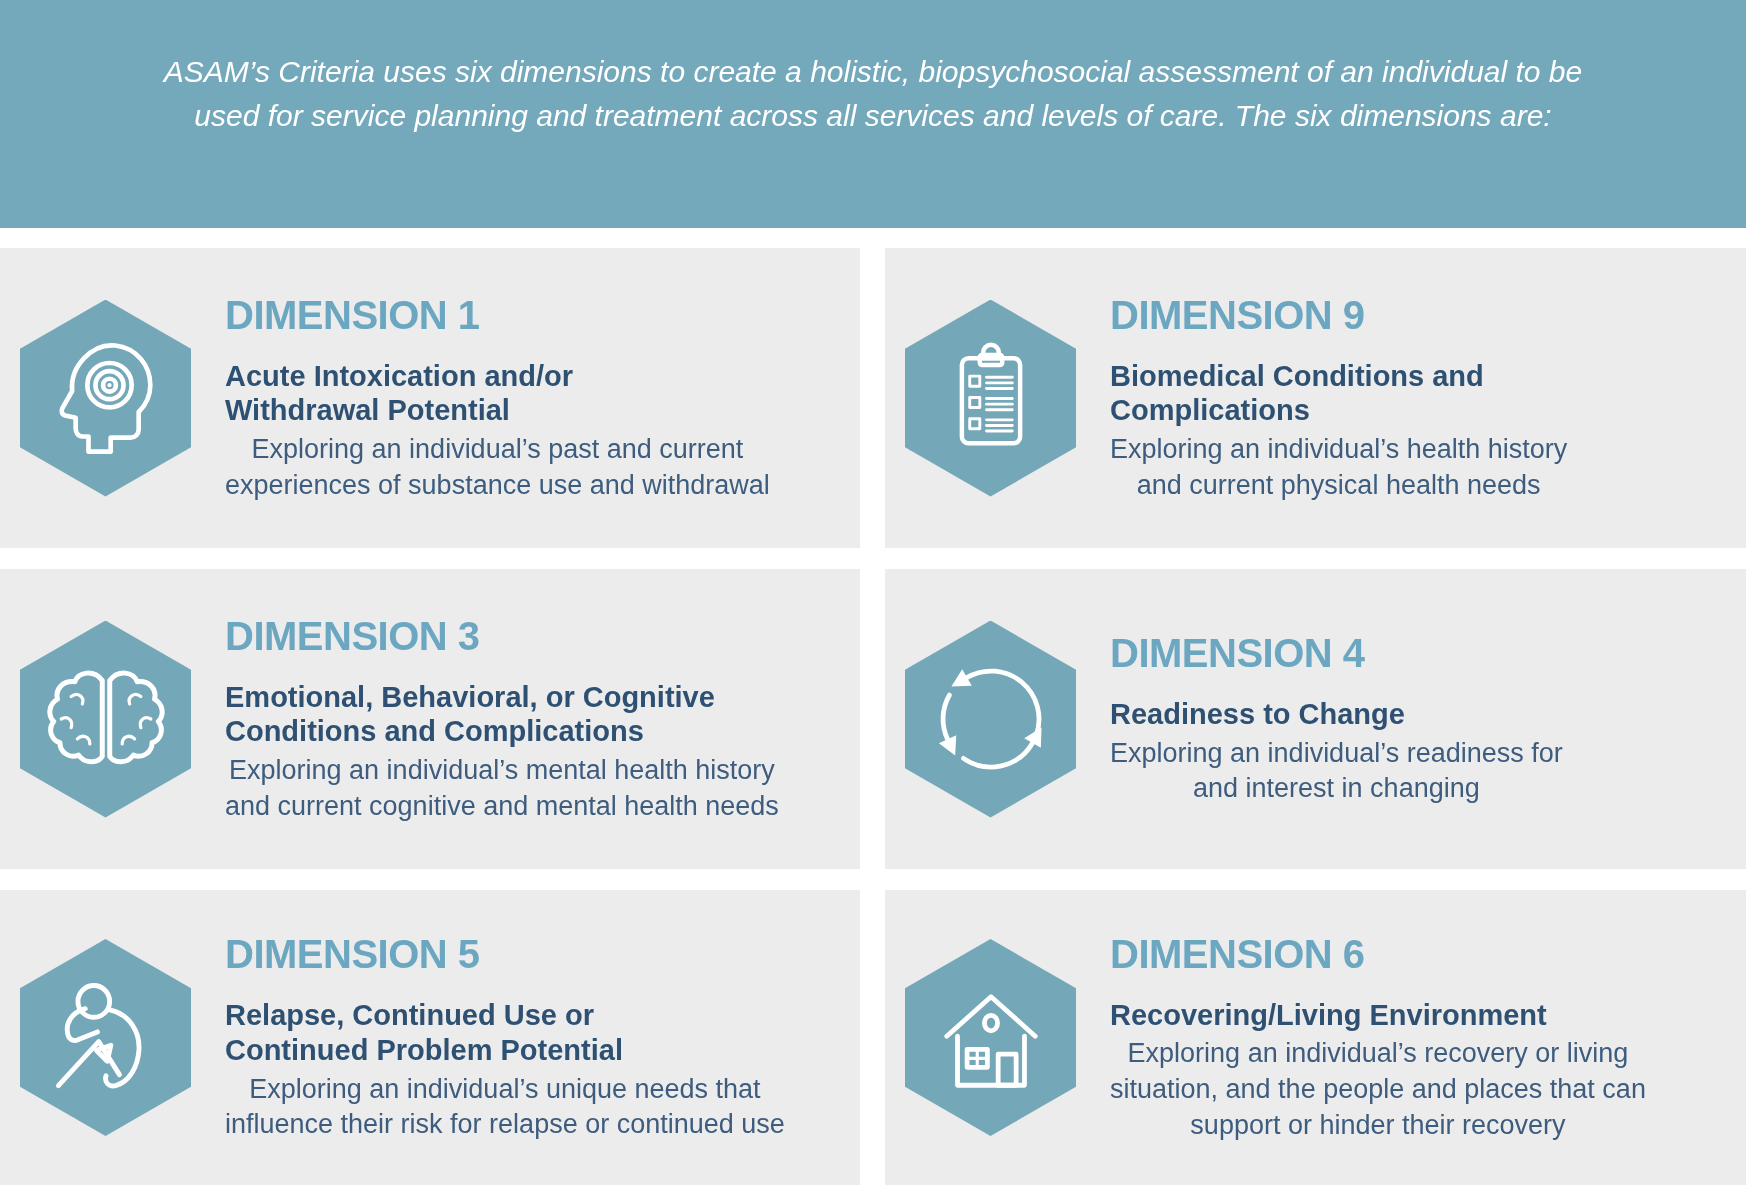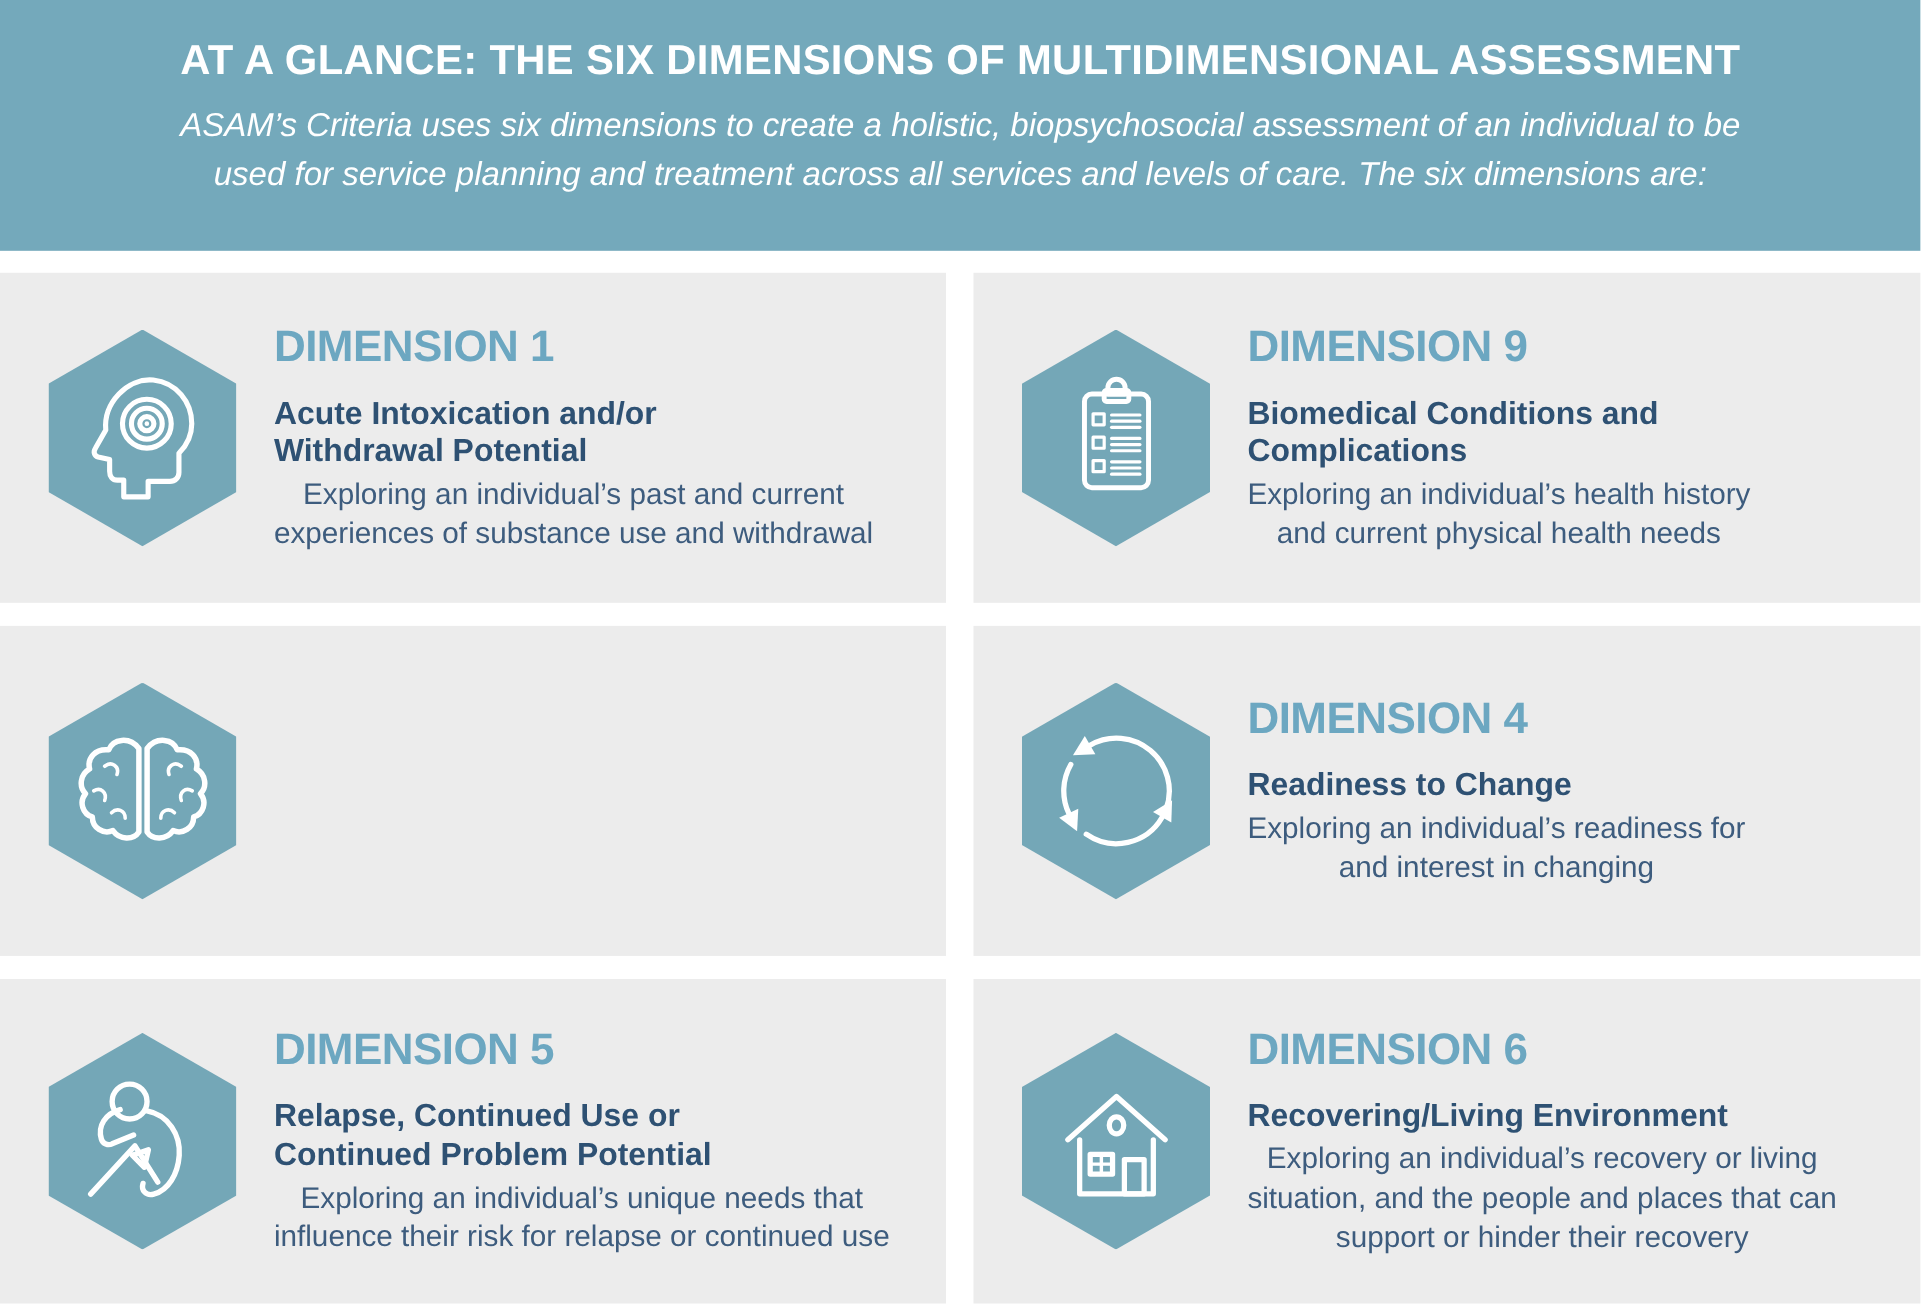--- a/index.html
+++ b/index.html
@@ -23,21 +23,21 @@
   .grid{
     margin-top:20px;
     display:grid;
     grid-template-columns:860px 861px;
     grid-template-rows:300px 300px 295px;
     column-gap:25px;row-gap:21px;
   }
   .card{
     background:var(--card-bg,#ECECEC);
     display:flex;align-items:center;
-    box-sizing:border-box;padding-left:44px;
+    box-sizing:border-box;padding-left:20px;
   }
   .hex{
     width:171px;height:197px;flex-shrink:0;
     background:var(--hexagon,#74A7B7);
     clip-path:polygon(50% 0,100% 25%,100% 75%,50% 100%,0 75%,0 25%);
     display:flex;align-items:center;justify-content:center;
   }
   .hex svg{display:block;}
   .txt{margin-left:34px;}
   .dim{
@@ -60,21 +60,20 @@
   .stroke{fill:none;stroke:#ffffff;stroke-width:4;stroke-linecap:round;stroke-linejoin:round;}
   .thin{stroke-width:2.6;}
   .fillw{fill:#ffffff;stroke:none;}
 </style>
 </head>
 <body>
 
 <div class="page">
 
   <header class="banner">
-    <h1>AT A GLANCE: THE SIX DIMENSIONS OF MULTIDIMENSIONAL ASSESSMENT</h1>
     <p class="sub">ASAM’s Criteria uses six dimensions to create a holistic, biopsychosocial assessment of an individual to be
 used for service planning and treatment across all services and levels of care. The six dimensions are:</p>
   </header>
 
   <main class="grid">
 
     <section class="card">
       <div class="hex">
         <svg width="118" height="126" viewBox="0 0 100 108">
           <path class="stroke" stroke-width="3.8" d="M 58 9 C 76 11 88 26 88 43 C 88 52 84 60 78 66 L 78 81 C 78 85 75 88 71 88 L 54 88 L 54 100 L 35 100 L 35 87 L 30 87 C 26 87 24 84 24 80 L 24 71 L 15 69 C 12 68 11 65 13 62 L 21 48 C 19 27 38 7 58 9 Z"></path>
@@ -137,20 +136,27 @@
             <path class="stroke thin" d="M 14 45 c 5 -3 10 1 8 7"></path>
             <path class="stroke thin" d="M 27 61 c 4 -4 10 -2 10 4"></path>
           </g>
           <g transform="translate(100,0) scale(-1,1)">
             <path class="stroke" stroke-width="3.6" d="M 47 14 C 40 5 28 7 25 15 C 15 14 9 21 11 29 C 4 33 3 42 8 47 C 3 53 6 62 13 64 C 13 72 21 77 28 74 C 33 81 43 81 47 75 L 47 14 Z"></path>
             <path class="stroke thin" d="M 22 27 c 5 -4 11 0 9 6"></path>
             <path class="stroke thin" d="M 14 45 c 5 -3 10 1 8 7"></path>
             <path class="stroke thin" d="M 27 61 c 4 -4 10 -2 10 4"></path>
           </g>
         </svg>
+      </div>
+      <div class="txt">
+        <div class="dim">DIMENSION 3</div>
+        <div class="ttl">Emotional, Behavioral, or Cognitive
+Conditions and Complications</div>
+        <div class="desc">Exploring an individual’s mental health history
+and current cognitive and mental health needs</div>
       </div>
     </section>
 
     <section class="card">
       <div class="hex">
         <svg width="120" height="120" viewBox="0 0 100 100">
           <path class="stroke" d="M 87.6 63.7 A 40 40 0 0 0 30 15.4"></path>
           <path class="stroke" d="M 15.4 30 A 40 40 0 0 0 13.8 66.9"></path>
           <path class="stroke" d="M 27.1 82.8 A 40 40 0 0 0 84.6 70"></path>
           <path class="fillw" d="M 0 -8 L 15 0 L 0 8 Z" transform="translate(30,15.4) rotate(150)"></path>

